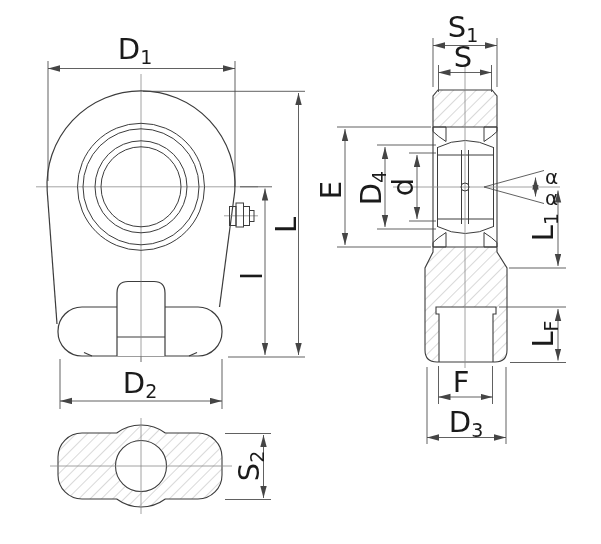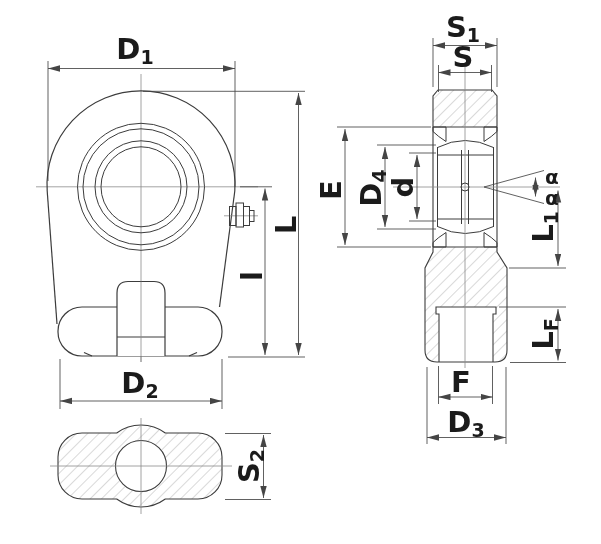--- a/index.html
+++ b/index.html
@@ -1,16 +1,16 @@
 <!DOCTYPE html>
 <html><head>
 <meta charset="utf-8">
 <style>
   html,body{margin:0;padding:0;background:#ffffff;}
-  .stage{width:601px;height:544px;background:#ffffff;position:relative;overflow:hidden;font-weight:bold;}
+  .stage{width:601px;height:544px;background:#ffffff;position:relative;overflow:hidden;}
   svg{display:block;}
   .cl{stroke:#8c8c8c;stroke-width:0.8;fill:none;}
   .part{stroke:#3c3c3c;stroke-width:1.2;fill:none;}
   .det{stroke:#3c3c3c;stroke-width:1;fill:none;}
   .hat{stroke:#3c3c3c;stroke-width:1.1;}
   .dimg{stroke:#454545;stroke-width:0.85;fill:none;}
   text{font-family:"DejaVu Sans","Liberation Sans",sans-serif;fill:#1b1b1b;}
   .lb{font-size:29px;}
   .sub{font-size:19px;}
   .al{font-size:20px;}

